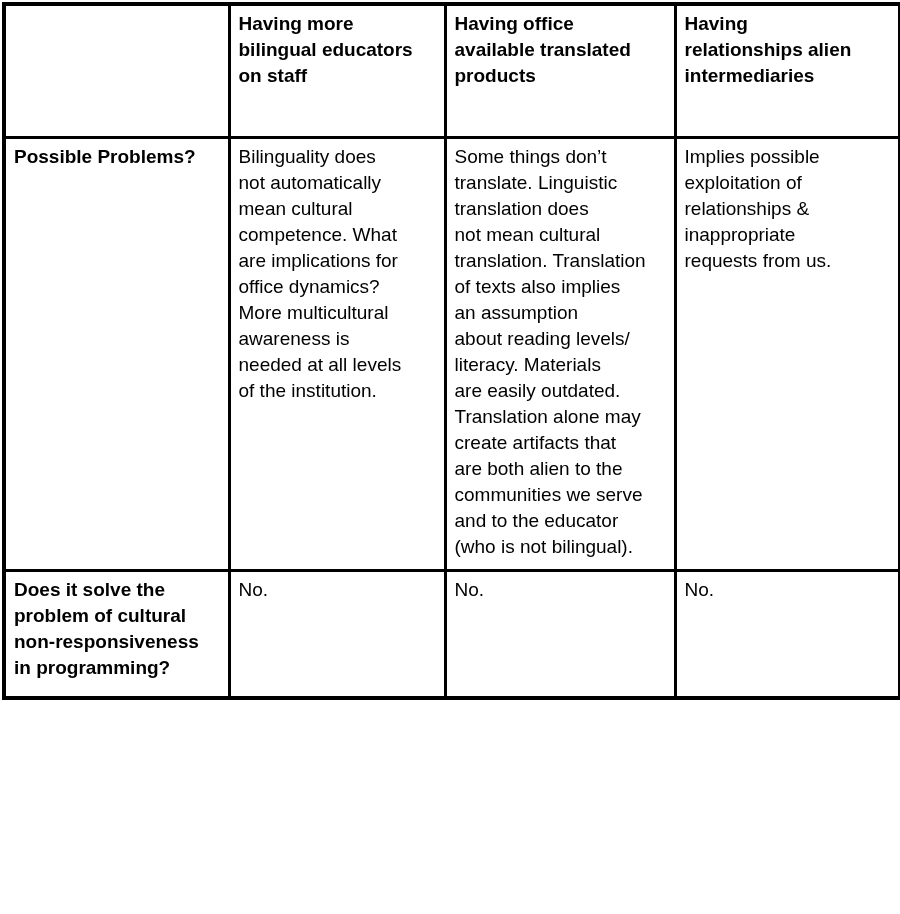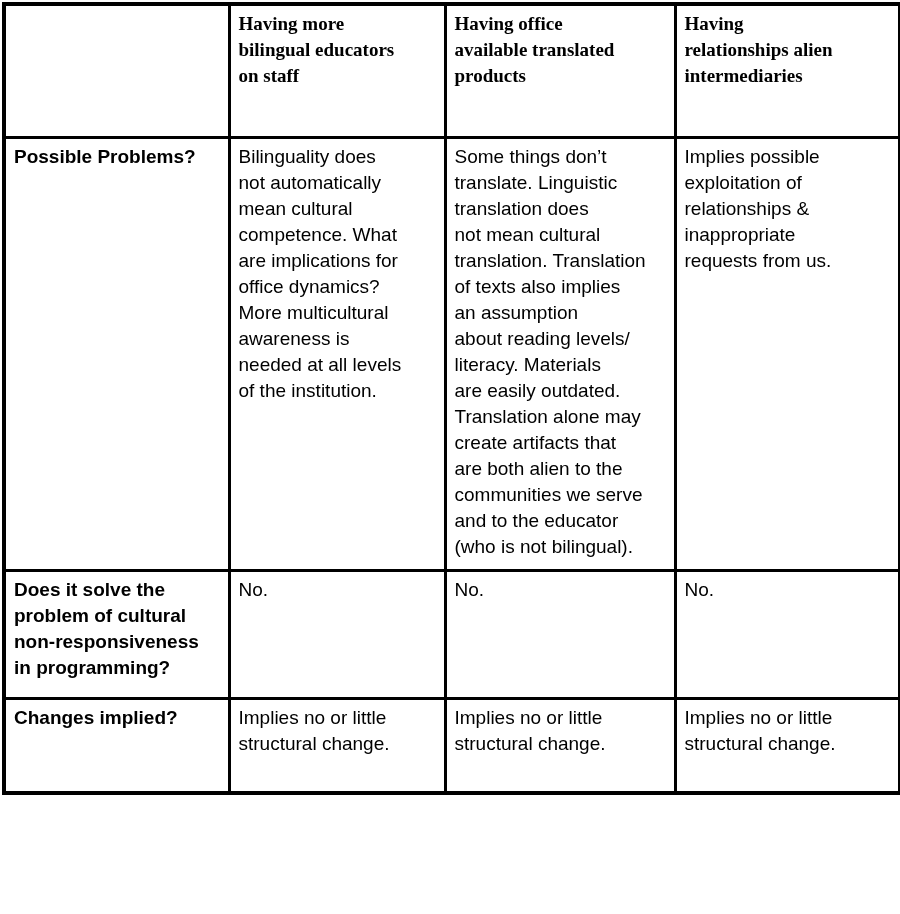--- a/index.html
+++ b/index.html
@@ -40,21 +40,21 @@
   table.grid th {
     font-weight: bold;
   }
   table.grid td {
     font-weight: normal;
   }
   col.c0 { width: 225px; }
   col.c1 { width: 216px; }
   col.c2 { width: 230px; }
   col.c3 { width: 225px; }
-  tr.r-head { height: 133px; font-family: Liberation Serif, serif; }
+  tr.r-head { height: 133px; }
   tr.r-who { height: 108px; }
   tr.r-problems { height: 433px; }
   tr.r-solve { height: 128px; }
   tr.r-changes { height: 95px; }
 </style>
 </head>
 <body>
 
 <div class="page">
   <table class="grid">
@@ -113,24 +113,15 @@
       </tr>
       <tr class="r-solve">
         <th>Does it solve the
 problem of cultural
 non-responsiveness
 in programming?</th>
         <td>No.</td>
         <td>No.</td>
         <td>No.</td>
       </tr>
-      <tr class="r-changes">
-        <th>Changes implied?</th>
-        <td>Implies no or little
-structural change.</td>
-        <td>Implies no or little
-structural change.</td>
-        <td>Implies no or little
-structural change.</td>
-      </tr>
     </tbody>
   </table>
 </div>
 
 </body></html>

